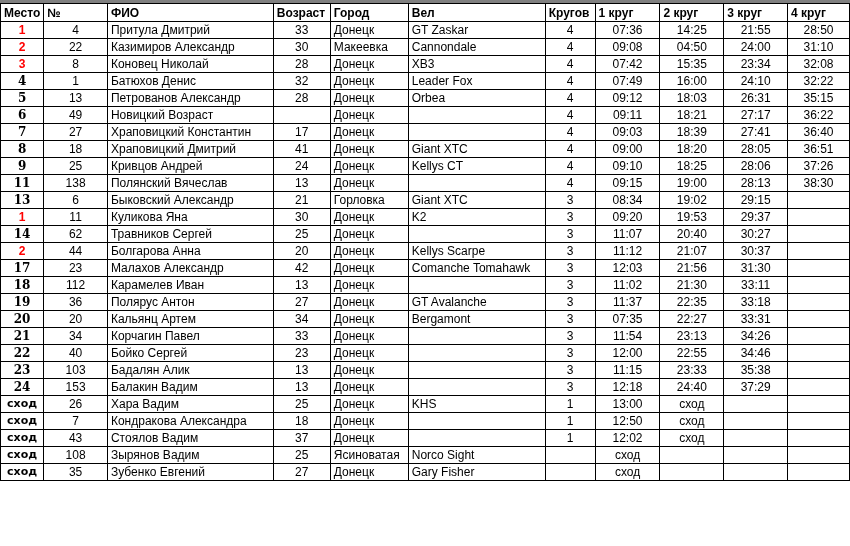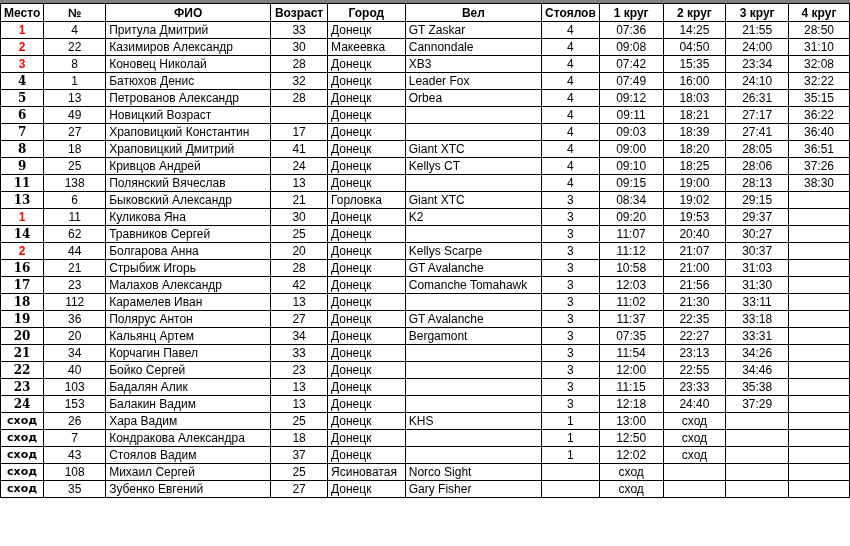--- a/index.html
+++ b/index.html
@@ -7,21 +7,21 @@
   .topbar { position:absolute; left:0; top:0; width:850px; height:3px; background:#808080; }
   table.results {
     position:absolute; left:0; top:3px;
     border-collapse:collapse; table-layout:fixed;
     font-family:"Liberation Sans", sans-serif; font-size:12px; color:#000;
   }
   table.results td, table.results th {
     border:1px solid #000; padding:0 3px; height:16px; line-height:16px;
     white-space:nowrap; overflow:hidden;
   }
-  table.results th { font-weight:bold; text-align:center; height:17px; font-size:12px; }
+  table.results th { font-weight:bold; text-align:left; height:17px; font-size:12px; }
   .c { text-align:center; }
   .l { text-align:left; }
   .place { font-family:"DejaVu Serif","Liberation Serif", serif; font-weight:bold; text-align:center; font-size:12px; }
   .place.red { color:#ff0000; font-family:"Liberation Sans", sans-serif; }
   .place.dnf { font-family:"DejaVu Sans","Liberation Sans", sans-serif; font-size:11px; }
 </style>
 </head>
 <body>
 
 <div class="topbar"></div>
@@ -41,21 +41,21 @@
       <col style="width:62px">
   </colgroup>
   <thead>
     <tr>
       <th>Место</th>
       <th>№</th>
       <th>ФИО</th>
       <th>Возраст</th>
       <th>Город</th>
       <th>Вел</th>
-      <th>Стоялов</th>
+      <th>Кругов</th>
       <th>1 круг</th>
       <th>2 круг</th>
       <th>3 круг</th>
       <th>4 круг</th>
     </tr>
   </thead>
   <tbody id="rows">
       <tr>
         <td class="place red">1</td>
         <td class="c">4</td>
@@ -232,33 +232,20 @@
         <td class="c">20</td>
         <td class="l">Донецк</td>
         <td class="l">Kellys Scarpe</td>
         <td class="c">3</td>
         <td class="c">11:12</td>
         <td class="c">21:07</td>
         <td class="c">30:37</td>
         <td class="c"></td>
       </tr>
       <tr>
-        <td class="place">16</td>
-        <td class="c">21</td>
-        <td class="l">Стрыбиж Игорь</td>
-        <td class="c">28</td>
-        <td class="l">Донецк</td>
-        <td class="l">GT Avalanche</td>
-        <td class="c">3</td>
-        <td class="c">10:58</td>
-        <td class="c">21:00</td>
-        <td class="c">31:03</td>
-        <td class="c"></td>
-      </tr>
-      <tr>
         <td class="place">17</td>
         <td class="c">23</td>
         <td class="l">Малахов Александр</td>
         <td class="c">42</td>
         <td class="l">Донецк</td>
         <td class="l">Comanche Tomahawk</td>
         <td class="c">3</td>
         <td class="c">12:03</td>
         <td class="c">21:56</td>
         <td class="c">31:30</td>
@@ -390,21 +377,21 @@
         <td class="l"></td>
         <td class="c">1</td>
         <td class="c">12:02</td>
         <td class="c">сход</td>
         <td class="c"></td>
         <td class="c"></td>
       </tr>
       <tr>
         <td class="place dnf">сход</td>
         <td class="c">108</td>
-        <td class="l">Михаил Сергей</td>
+        <td class="l">Зырянов Вадим</td>
         <td class="c">25</td>
         <td class="l">Ясиноватая</td>
         <td class="l">Norco Sight</td>
         <td class="c"></td>
         <td class="c">сход</td>
         <td class="c"></td>
         <td class="c"></td>
         <td class="c"></td>
       </tr>
       <tr>

